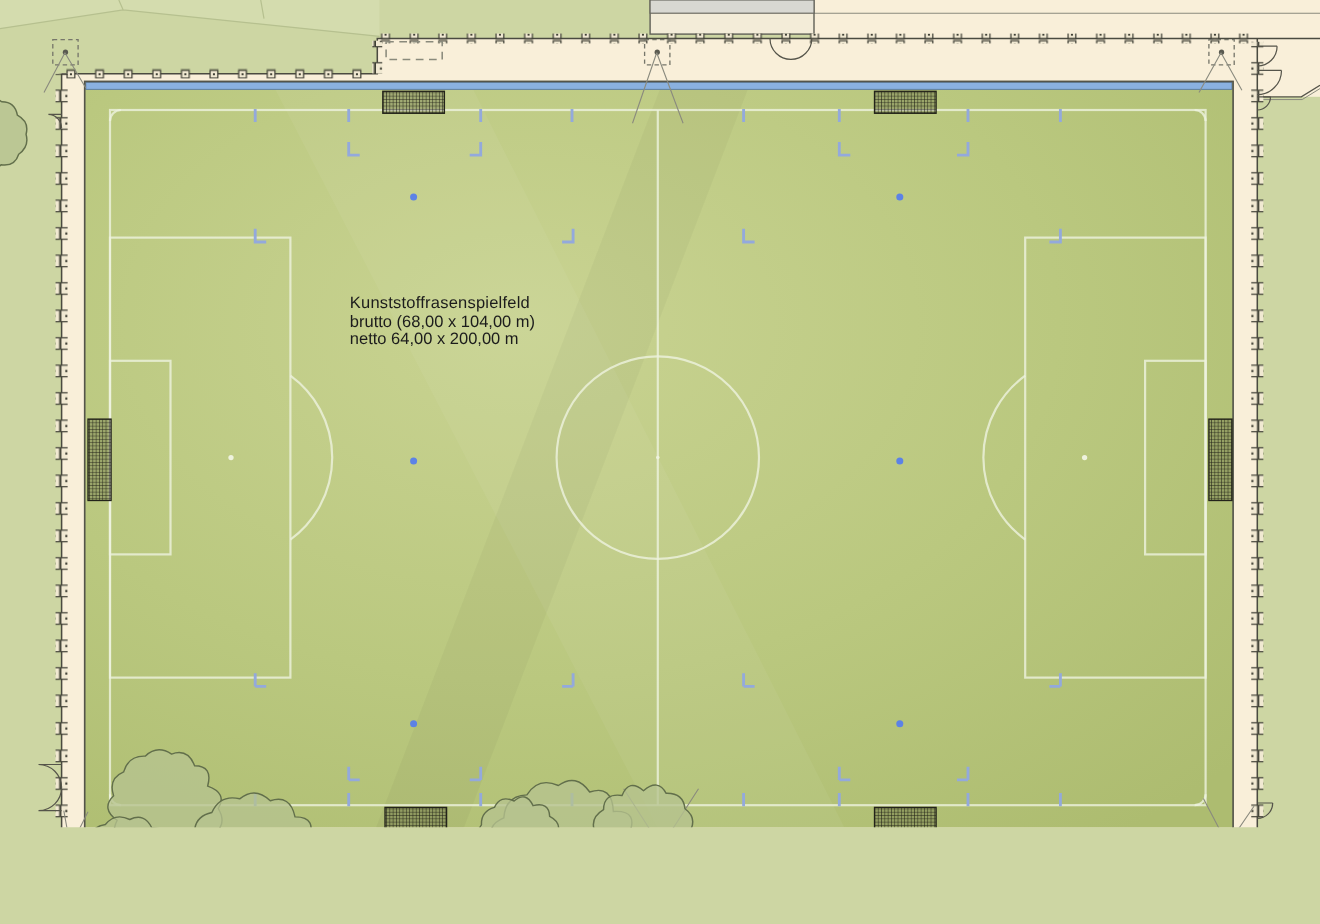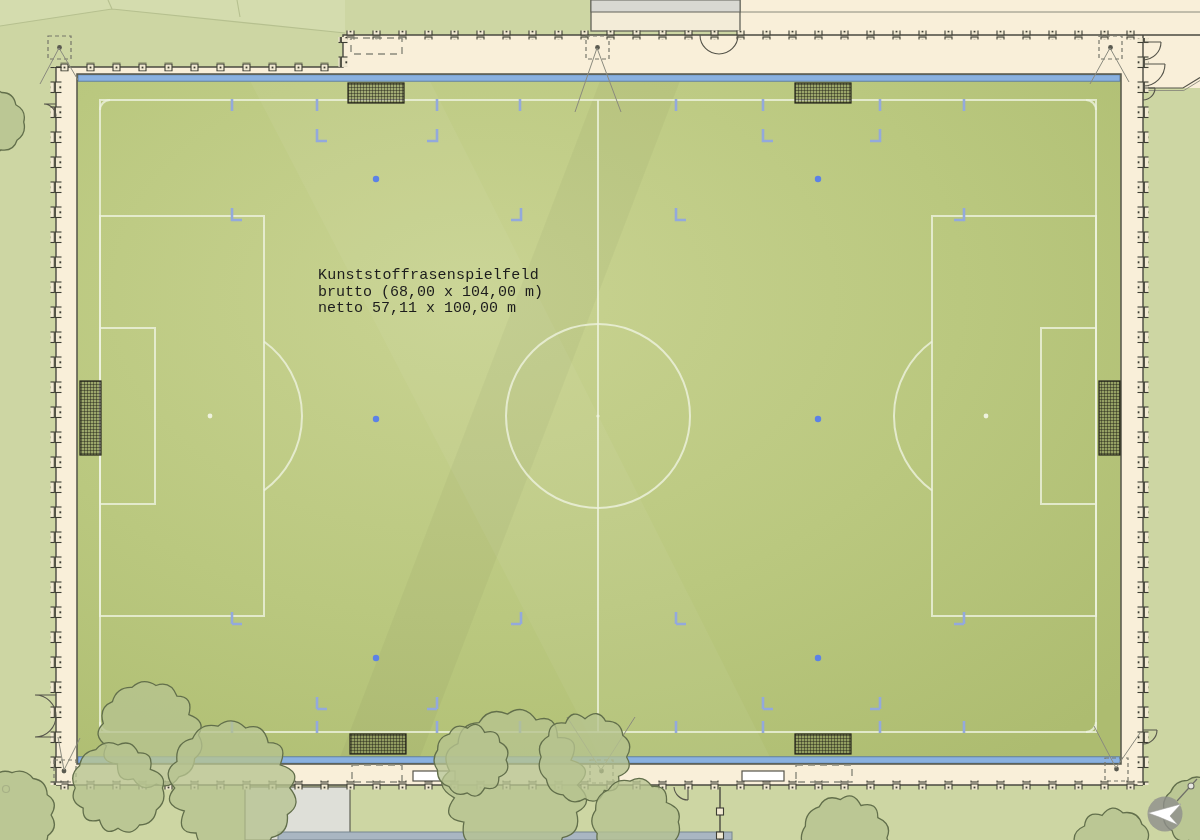--- a/index.html
+++ b/index.html
@@ -1,17 +1,17 @@
 <!DOCTYPE html>
 <html><head>
 <meta charset="utf-8">
 <style>
   html,body{margin:0;padding:0;background:#cdd6a3;}
-  .stage{position:relative;width:1200px;height:840px;overflow:hidden;
-         font-family:Liberation Mono, monospace;}
+  .stage{position:relative;width:1200px;height:752px;overflow:hidden;
+         font-family:Liberation Sans, sans-serif;}
   .stage svg{position:absolute;left:0;top:0;}
   .plan-label{position:absolute;left:318px;top:266px;color:#1c1c1c;pointer-events:none;}
   .plan-label .t{font-size:15px;line-height:19px;letter-spacing:.2px;}
   .plan-label .s{font-size:15px;line-height:16px;}
 </style>
 </head>
 <body>
 
 <div class="stage">
 <svg width="1200" height="840" viewBox="0 0 1200 840">
@@ -197,15 +197,15 @@
     <path d="M1177,801 L1197,779" stroke="#6f6f68" stroke-width="1.2" fill="none"></path>
     <circle cx="1191" cy="786" r="3" fill="#e8e8e2" stroke="#6f6f68" stroke-width="1.1"></circle>
     <circle cx="1165" cy="814" r="17.5" fill="#8e8e8c" fill-opacity="0.8"></circle>
     <path d="M1148,813 L1181,804 L1170,816 L1178,825 L1159,817 Z" fill="#ffffff" stroke="#9a9a96" stroke-width="0.6"></path>
   </g>
 </svg>
 
 <div class="plan-label">
   <div class="t">Kunststoffrasenspielfeld</div>
   <div class="s">brutto (68,00 x 104,00 m)</div>
-  <div class="s">netto 57,11 x 100,00 m</div>
+  <div class="s">netto 64,00 x 200,00 m</div>
 </div>
 </div>
 
 </body></html>

